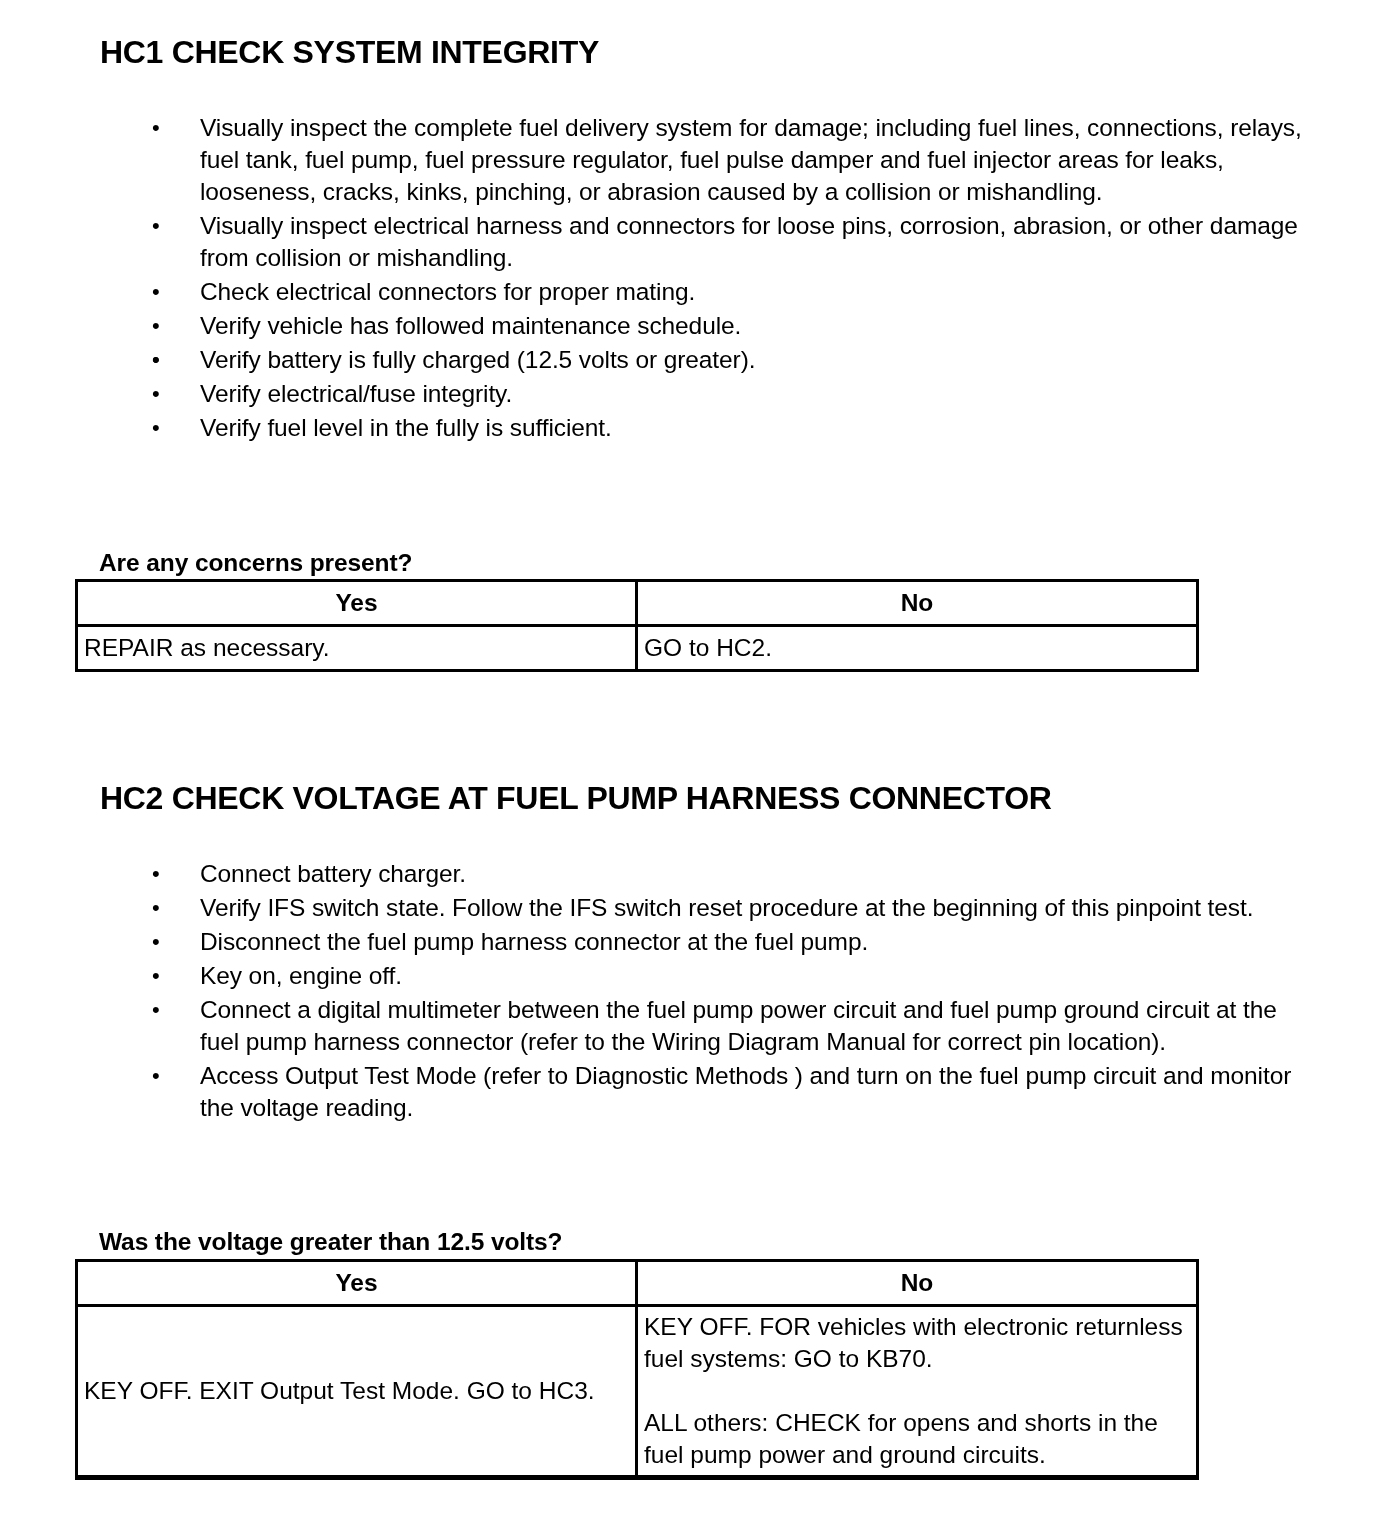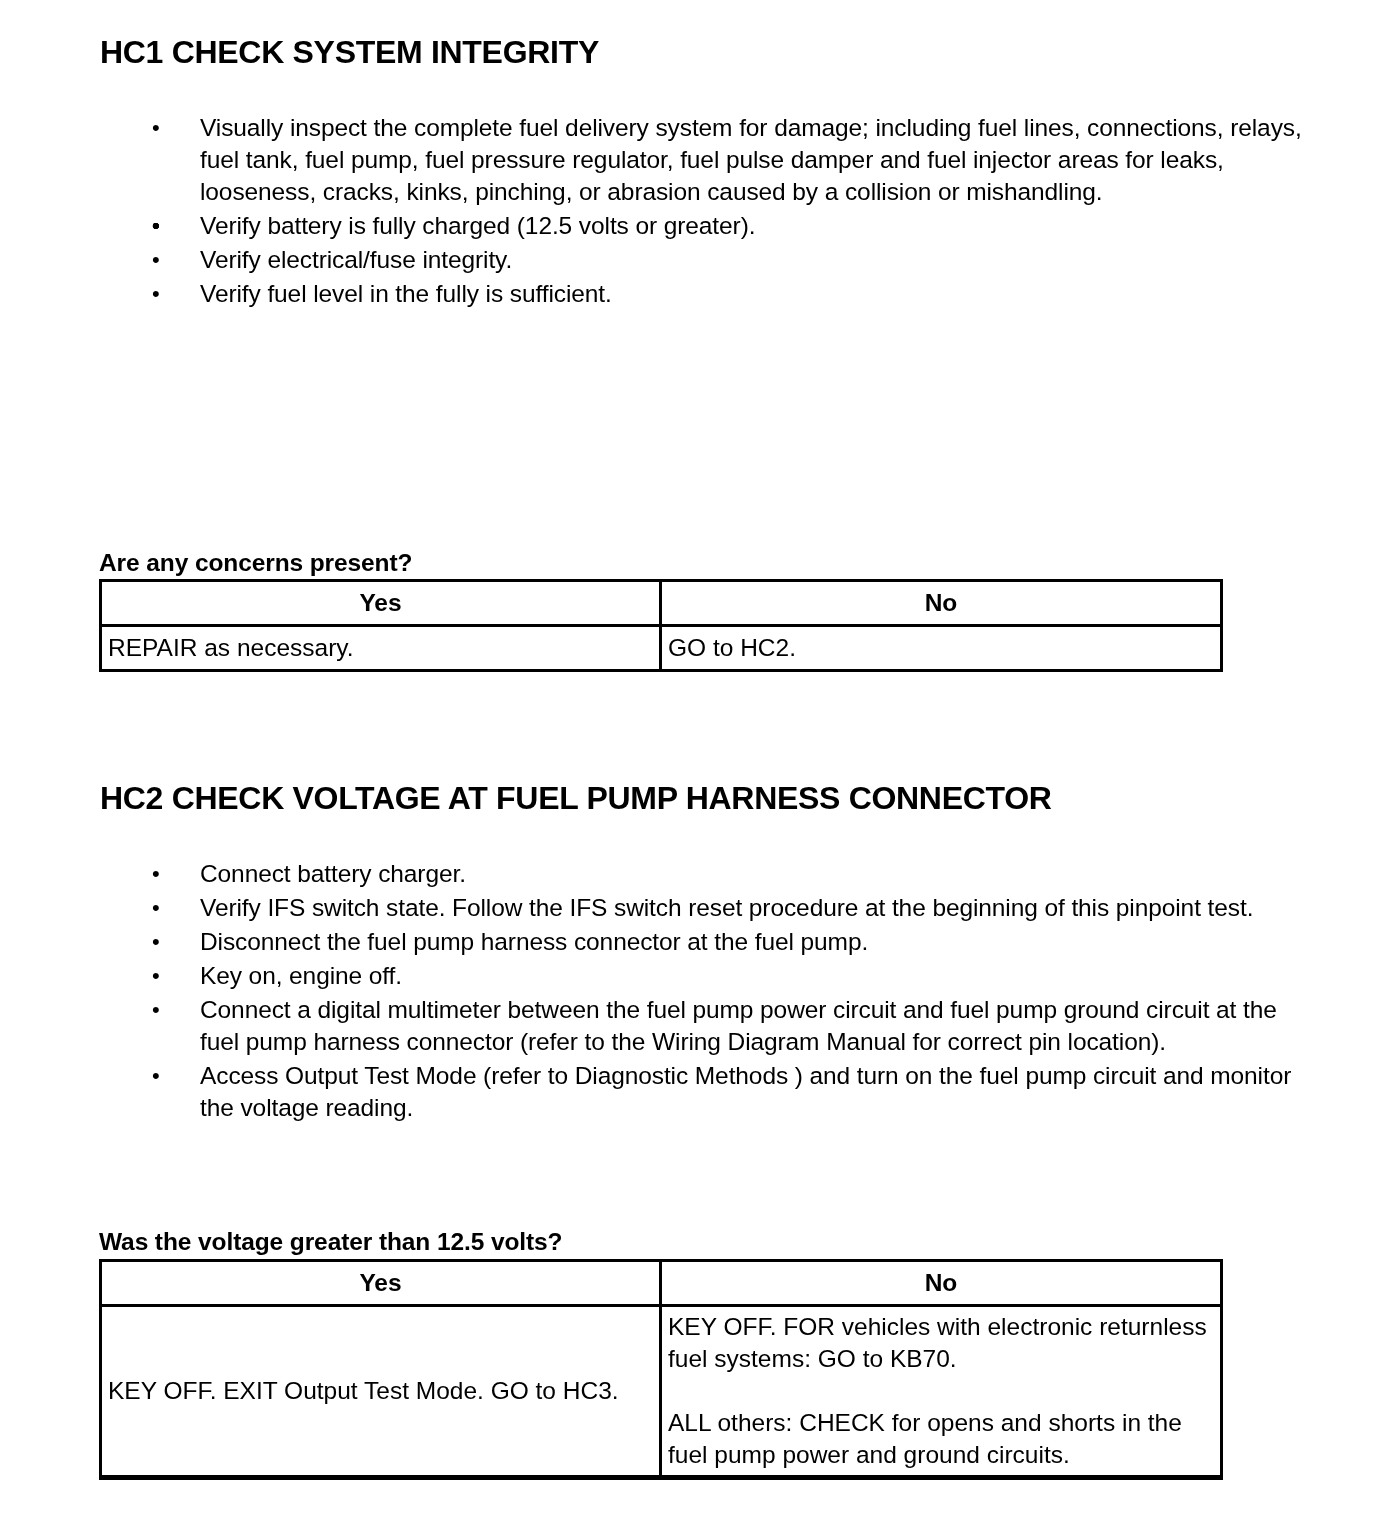--- a/index.html
+++ b/index.html
@@ -64,21 +64,21 @@
       left: 68px;
       margin: 0;
       font-weight: bold;
       font-size: 24.5px;
       line-height: 28px;
       white-space: nowrap;
       letter-spacing: -0.1px;
     }
     table.decision {
       position: absolute;
-      left: 68px;
+      left: 44px;
       width: 1121px;
       border-collapse: collapse;
       table-layout: fixed;
       font-size: 24.5px;
       padding-left: 16px;
     }
     table.decision th,
     table.decision td {
       border: 3px solid #000000;
       padding: 0 6px;
@@ -112,26 +112,29 @@
   <section>
     <h1 class="section-heading" style="top:34px;">HC1 CHECK SYSTEM INTEGRITY</h1>
 
     <ul class="bullet-list" style="top:112px;">
       <li class="bullet-item">
         <span class="bullet-glyph">•</span>
         <span>Visually inspect the complete fuel delivery system for damage; including fuel lines, connections, relays, fuel tank, fuel pump, fuel pressure regulator, fuel pulse damper and fuel injector areas for leaks, looseness, cracks, kinks, pinching, or abrasion caused by a collision or mishandling.</span>
       </li>
       <li class="bullet-item">
         <span class="bullet-glyph">•</span>
-      </li>
-      <li class="bullet-item">
-        <span class="bullet-glyph">•</span>
-      </li>
-      <li class="bullet-item">
-        <span class="bullet-glyph">•</span>
+        <span>Visually inspect electrical harness and connectors for loose pins, corrosion, abrasion, or other damage from collision or mishandling.</span>
+      </li>
+      <li class="bullet-item">
+        <span class="bullet-glyph">•</span>
+        <span>Check electrical connectors for proper mating.</span>
+      </li>
+      <li class="bullet-item">
+        <span class="bullet-glyph">•</span>
+        <span>Verify vehicle has followed maintenance schedule.</span>
       </li>
       <li class="bullet-item">
         <span class="bullet-glyph">•</span>
       </li>
       <li class="bullet-item">
         <span class="bullet-glyph">•</span>
         <span>Verify battery is fully charged (12.5 volts or greater).</span>
       </li>
       <li class="bullet-item">
         <span class="bullet-glyph">•</span>

